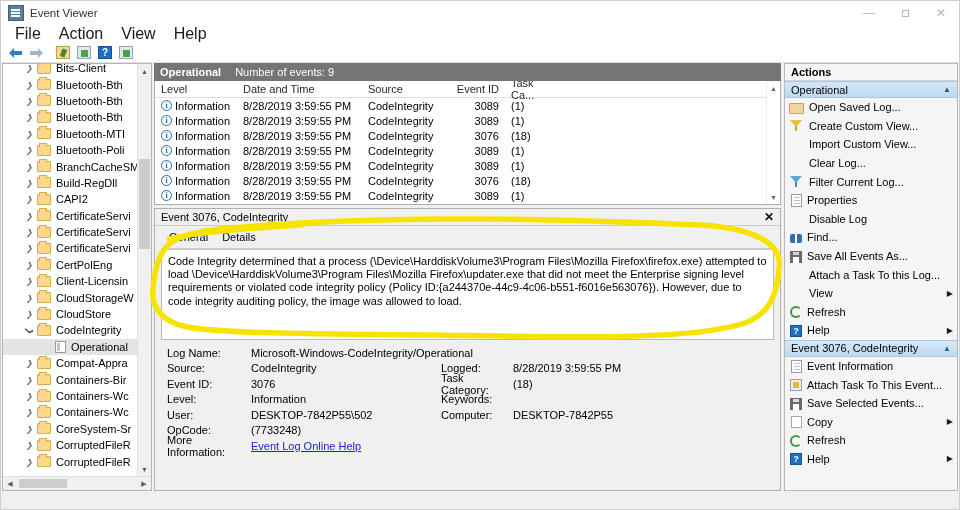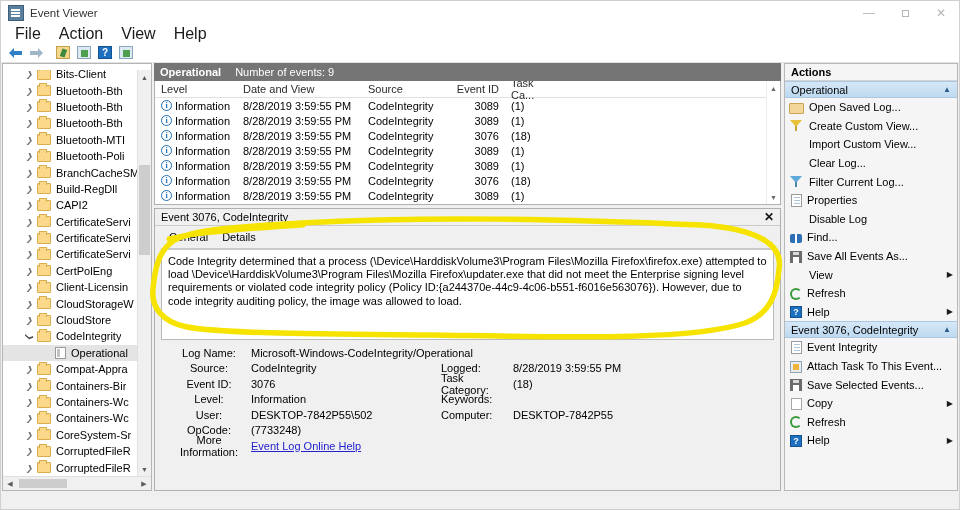--- a/index.html
+++ b/index.html
@@ -140,21 +140,20 @@
     border: 1px solid #b5b5b5;
     margin: 0 0 18px 1px;
     position: relative;
     display: flex;
     flex-direction: column;
   }
   .tree-scroll {
     flex: 1;
     overflow: hidden;
     position: relative;
-    margin-top: 6px;
   }
   .tree-list {
     position: absolute;
     top: 0; left: 0;
     width: 134px;
   }
   .tnode {
     height: 16.4px;
     display: flex;
     align-items: center;
@@ -385,21 +384,21 @@
     font-size: 11px;
     position: relative;
     flex: 1;
     padding-left: 6px;
   }
   .frow {
     display: flex;
     height: 15.5px;
     align-items: center;
   }
-  .fk { width: 84px; flex: none; text-align: center; }
+  .fk { width: 84px; flex: none; }
   .fv { width: 190px; flex: none; }
   .fk2 { width: 72px; flex: none; }
   .fv2 { flex: 1; }
   .link {
     color: #2222cc;
     text-decoration: underline;
   }
 
   
   .actionspane {
@@ -760,21 +759,21 @@
     <div class="centerpane">
 
       <div class="pane-header">
         <span class="ph-title">Operational</span>
         <span class="ph-count">Number of events: 9</span>
       </div>
 
       <div class="eventlist">
         <div class="el-header">
           <div class="col-level">Level</div>
-          <div class="col-date">Date and View</div>
+          <div class="col-date">Date and Time</div>
           <div class="col-source">Source</div>
           <div class="col-eid">Event ID</div>
           <div class="col-task">Task Ca...</div>
         </div>
         <div id="event-rows">
             <div class="el-row">
               <div class="col-level">
                 <span class="info-ico">i</span>
                 <span>Information</span>
               </div>
@@ -942,41 +941,45 @@
           <div class="ap-item">
             <span class="ico binoc"></span>
             <span class="lbl">Find...</span>
           </div>
           <div class="ap-item">
             <span class="ico save"></span>
             <span class="lbl">Save All Events As...</span>
           </div>
           <div class="ap-item">
             <span class="ico none"></span>
+            <span class="lbl">Attach a Task To this Log...</span>
+          </div>
+          <div class="ap-item">
+            <span class="ico none"></span>
             <span class="lbl">View</span>
             <span class="submenu">▶</span>
           </div>
           <div class="ap-item">
             <span class="ico refresh"></span>
             <span class="lbl">Refresh</span>
           </div>
           <div class="ap-item">
             <span class="ico help">?</span>
             <span class="lbl">Help</span>
             <span class="submenu">▶</span>
           </div>
         </div>
       <div class="ap-group">
         <span>Event 3076, CodeIntegrity</span>
         <span class="caret">▲</span>
       </div>
       <div id="actions-2">
           <div class="ap-item">
             <span class="ico evprop"></span>
-            <span class="lbl">Event Integrity</span>
+            <span class="lbl">Event Information</span>
           </div>
           <div class="ap-item">
             <span class="ico attach"></span>
             <span class="lbl">Attach Task To This Event...</span>
           </div>
           <div class="ap-item">
             <span class="ico save"></span>
             <span class="lbl">Save Selected Events...</span>
           </div>
           <div class="ap-item">

